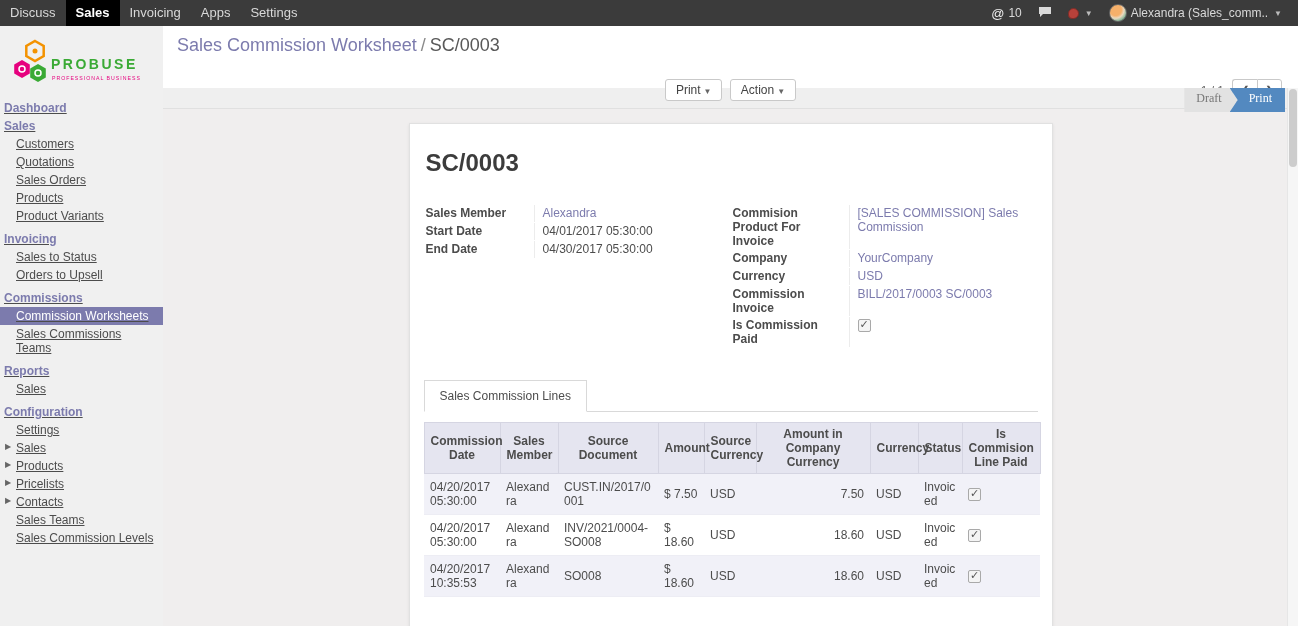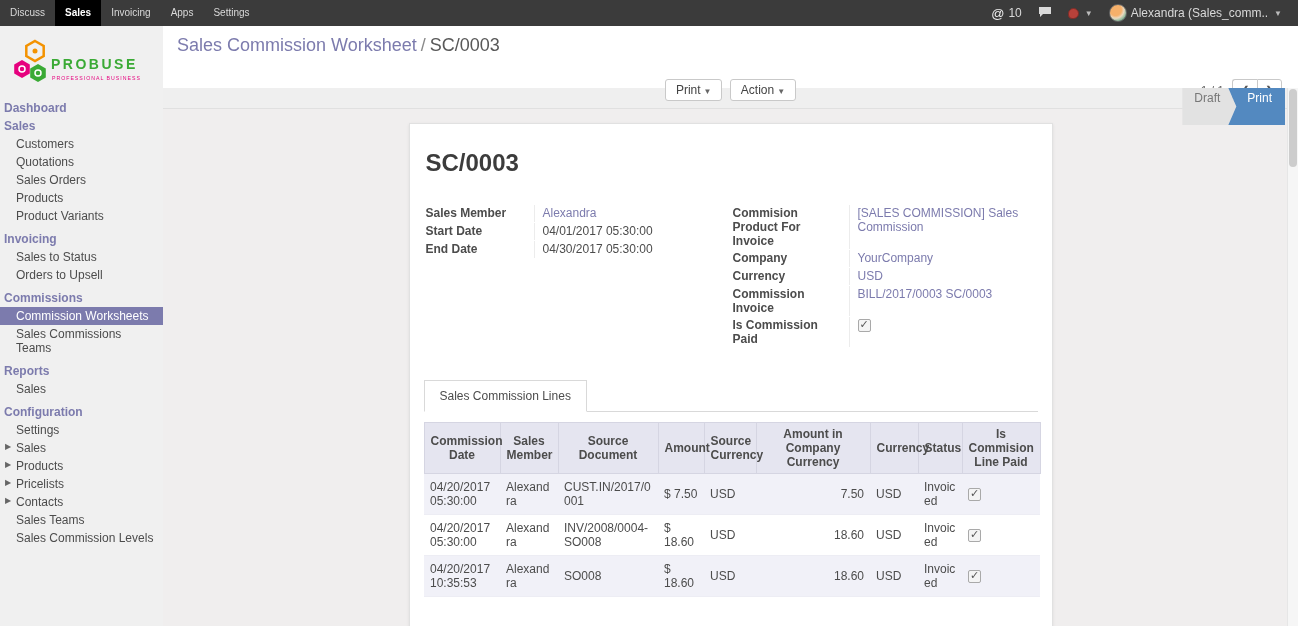--- a/index.html
+++ b/index.html
@@ -6,35 +6,35 @@
   html, body { margin: 0; padding: 0; }
   body {
     width: 1298px; height: 626px; overflow: hidden; position: relative;
     font-family: "Liberation Sans", sans-serif; font-size: 12px;
     color: #4c4c4c; background: #f0eeee;
   }
 
   
   .topbar { height: 26px; background: #3b3b3b; display: flex; color: #d9d9d9; }
   .tb-left { display: flex; }
-  .tb-menu-item { padding: 0 10px; line-height: 26px; cursor: pointer; font-size: 10px; }
+  .tb-menu-item { padding: 0 10px; line-height: 26px; cursor: pointer; font-size: 13px; }
   .tb-menu-item.active { background: #000; color: #fff; font-weight: bold; }
   .tb-right { margin-left: auto; display: flex; align-items: center; padding-right: 8px; }
   .tb-sys { display: flex; align-items: center; gap: 4px; padding: 0 8px; height: 26px; cursor: pointer; }
   .at-icon { font-size: 13px; color: #eee; }
   .debug-dot { width: 11px; height: 11px; border-radius: 50% 50% 50% 4px; background: #b8413a; border: 1px solid #7e2d28; display: inline-block; }
   .avatar { width: 18px; height: 18px; border-radius: 50%; border: 1px solid #666;
             background: radial-gradient(circle at 35% 30%, #f6b06a 0 38%, #ead9c0 55%, #6fae8d 80%, #4c8a6b); }
   .caret-down { font-size: 8px; color: #bbb; margin-left: 2px; }
 
   
   .layout { display: flex; height: 600px; }
 
   
-  .sidebar { width: 163px; flex-shrink: 0; background: #f0f0f0; overflow: hidden; }
+  .sidebar { width: 163px; flex-shrink: 0; background: #f0f0f0; overflow: hidden; text-decoration: underline; }
   .logo-box { padding: 12px 0 4px; text-align: center; }
   .side-header { color: #7c7bad; font-weight: bold; padding: 2px 4px; cursor: pointer; }
   .side-section { margin-top: 5px; }
   .side-section.first { margin-top: 2px; }
   .side-item { padding: 2px 6px 2px 16px; cursor: pointer; position: relative; color: #4c4c4c; }
   .side-item .tri { position: absolute; left: 5px; top: 3px; font-size: 8px; color: #666; }
   .side-item.selected { background: #7c7bad; color: #ffffff; }
 
   
   .main { flex: 1; display: flex; flex-direction: column; background: #f0eeee; min-width: 0; }
@@ -50,21 +50,21 @@
   .pager { position: absolute; right: 16px; top: 53px; display: flex; align-items: center; gap: 8px; }
   .pager-text { color: #666; }
   .pager-btns { display: flex; }
   .pager-btn { width: 25px; height: 23px; border: 1px solid #c9c9c9; background: #fff; color: #555;
                text-align: center; line-height: 21px; font-size: 11px; cursor: pointer; }
   .pager-btn.prev { border-radius: 3px 0 0 3px; border-right: none; }
   .pager-btn.next { border-radius: 0 3px 3px 0; }
 
   .status-strip { height: 21px; background: #efefef; border-bottom: 1px solid #e0e0e0;
                   display: flex; justify-content: flex-end; padding-right: 13px; flex-shrink: 0; }
-  .status { height: 37px; line-height: 21px; font-size: 12px; cursor: pointer; }
+  .status { height: 24px; line-height: 21px; font-size: 12px; cursor: pointer; font-family: Liberation Serif, serif; }
   .status-draft { background: #e2e2e2; color: #777; padding: 0 16px 0 12px; margin-right: -8px;
                   clip-path: polygon(0 0, calc(100% - 8px) 0, 100% 50%, calc(100% - 8px) 100%, 0 100%); }
   .status-paid { background: #5389c0; color: #fff; padding: 0 13px 0 19px;
                  clip-path: polygon(0 0, 100% 0, 100% 100%, 0 100%, 8px 50%); }
 
   .content { flex: 1; overflow: hidden; padding-top: 14px; }
   .sheet { width: 644px; min-height: 486px; margin: 0 auto 20px; background: #fff;
            border: 1px solid #e1e1e1; box-shadow: 0 1px 3px rgba(0,0,0,.08); padding: 25px 14px 30px; }
   .sheet-title { font-size: 24px; font-weight: bold; color: #3c3c3c; margin: 0 0 28px 2px; }
 
@@ -296,21 +296,21 @@
                 <td>$ 7.50</td>
                 <td>USD</td>
                 <td class="num">7.50</td>
                 <td>USD</td>
                 <td>Invoiced</td>
                 <td><span class="o-cb" data-checked="true"></span></td>
               </tr>
               <tr>
                 <td>04/20/2017 05:30:00</td>
                 <td>Alexandra</td>
-                <td>INV/2008/0004-SO008</td>
+                <td>INV/2021/0004-SO008</td>
                 <td>$ 18.60</td>
                 <td>USD</td>
                 <td class="num">18.60</td>
                 <td>USD</td>
                 <td>Invoiced</td>
                 <td><span class="o-cb" data-checked="true"></span></td>
               </tr>
               <tr class="striped">
                 <td>04/20/2017 10:35:53</td>
                 <td>Alexandra</td>

